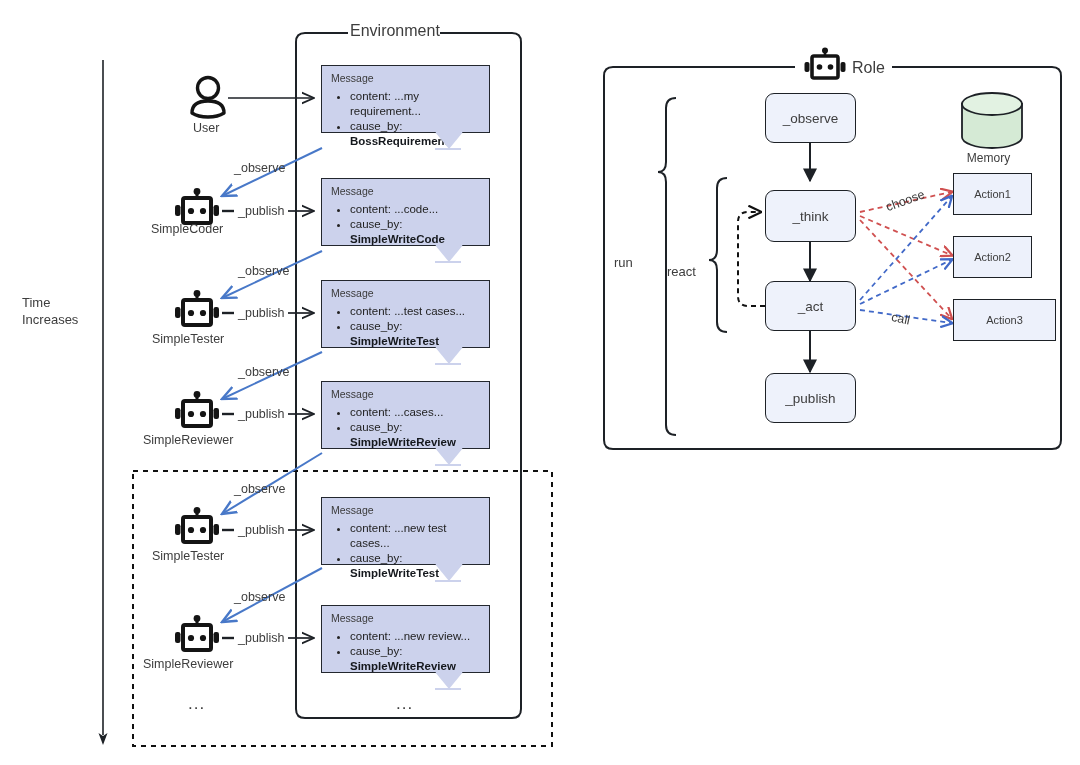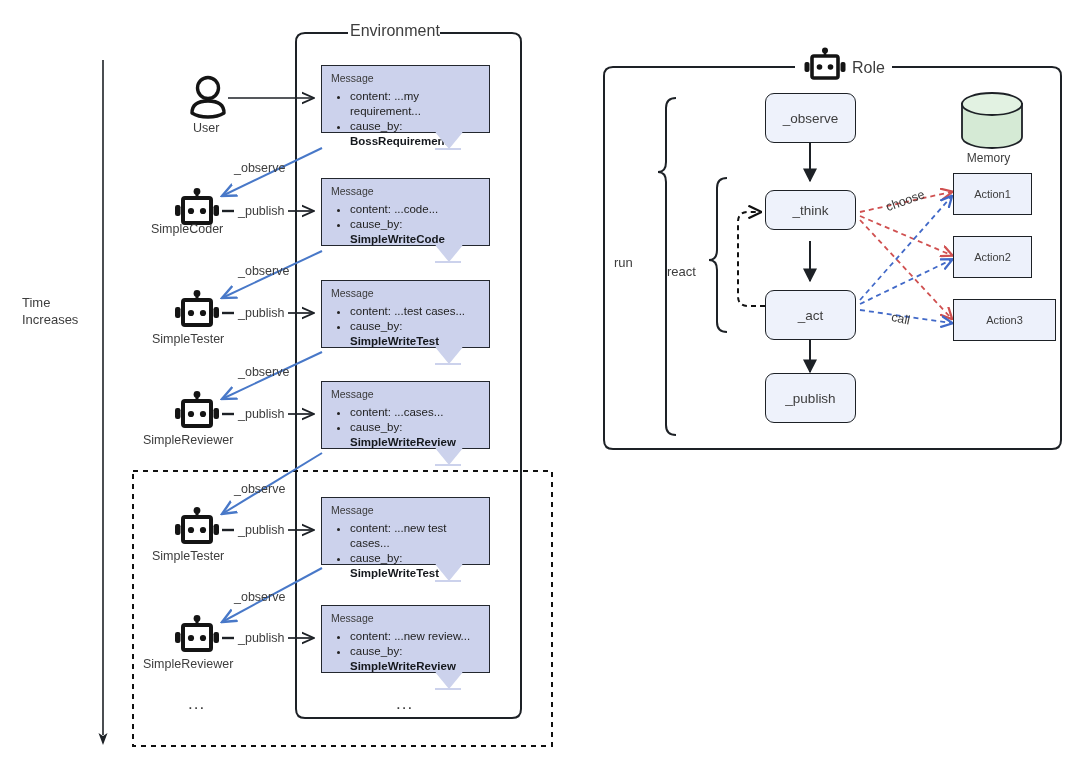--- a/index.html
+++ b/index.html
@@ -312,24 +312,24 @@
   <div class="abs ellipsis" style="left:396px;top:694px;">...</div>
 
   <div class="abs lbl-title" style="left:852px;top:59px;">Role</div>
 
   <div class="abs lbl-brace" style="left:614px;top:255px;">run</div>
   <div class="abs lbl-brace" style="left:667px;top:264px;">react</div>
 
   <div class="fnode" style="left:765px;top:93px;width:91px;height:50px;">
       <span>_observe</span>
     </div>
-  <div class="fnode" style="left:765px;top:190px;width:91px;height:40px;">
+  <div class="fnode" style="left:765px;top:190px;width:91px;height:52px;">
       <span>_think</span>
     </div>
-  <div class="fnode" style="left:765px;top:290px;width:91px;height:50px;">
+  <div class="fnode" style="left:765px;top:281px;width:91px;height:50px;">
       <span>_act</span>
     </div>
   <div class="fnode" style="left:765px;top:373px;width:91px;height:50px;">
       <span>_publish</span>
     </div>
 
   <div class="abs" style="left:962px;top:93px;width:60px;height:56px;">
     <div class="memwrap" style="left:0;top:0;width:60px;height:56px;">
       <span>Memory</span>
     </div>

